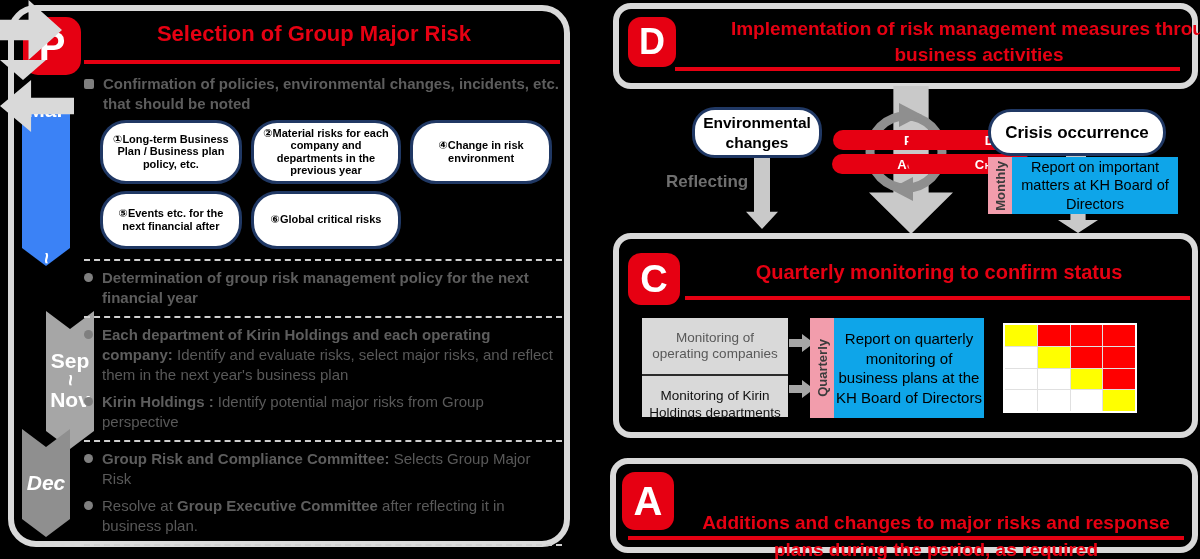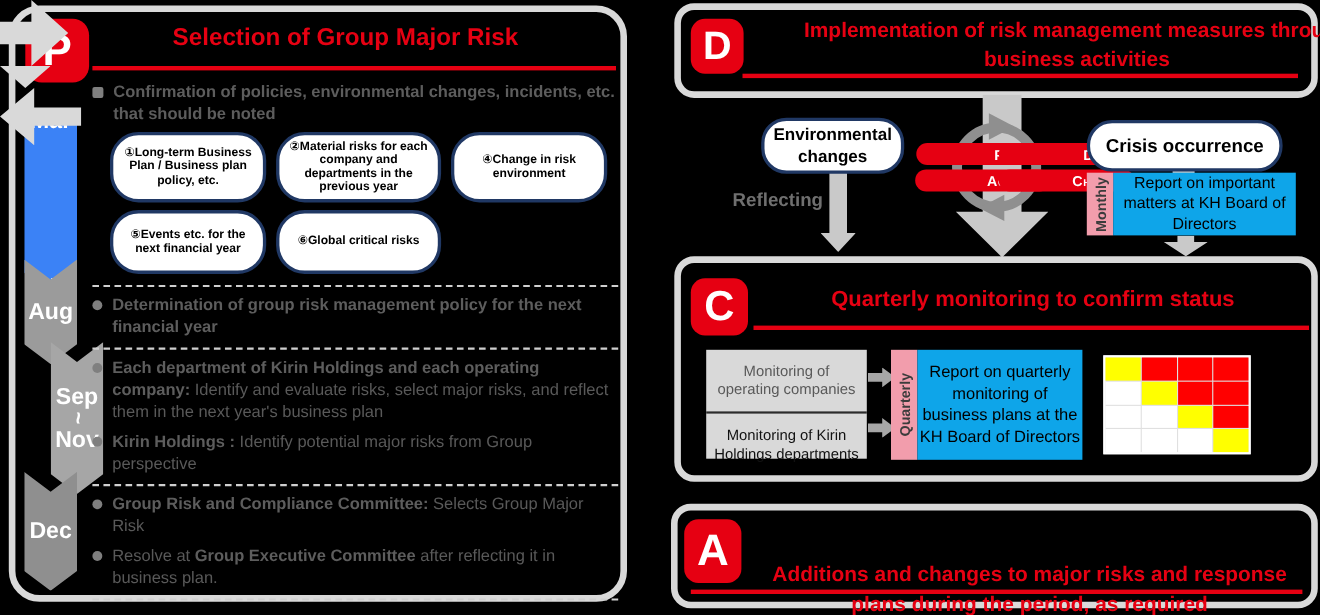--- a/index.html
+++ b/index.html
@@ -115,42 +115,39 @@
 
   <div class="gpanel" id="p-panel">
     <div class="badge" id="p-badge">P</div>
     <div class="ptitle" id="p-title">Selection of Group Major Risk</div>
     <div class="redline" id="p-line"></div>
     <div id="timeline">
         <div class="tl-seg first" style="top: 10px; height: 168px; background: #3b82f6; justify-content: space-between;">
           <span>Mar</span>
           <span class="tilde">~</span>
         </div>
-        <div class="tl-seg" style="top: 148px; height: 95px; background: rgb(155, 155, 155);">
-          <span>Aug</span>
-        </div>
         <div class="tl-seg" style="top: 223px; height: 138px; background: rgb(166, 166, 166); margin-left: 24px;">
           <span>Sep</span>
           <span class="tilde">~</span>
           <span>Nov</span>
         </div>
-        <div class="tl-seg" style="top: 341px; height: 108px; background: rgb(143, 143, 143);">
+        <div class="tl-seg" style="top: 341px; height: 108px; background: rgb(143, 143, 143); font-style: italic;">
           <span>Dec</span>
         </div>
       </div>
     <div id="plan-flow">
         <div class="bullet">
           <div class="dot square"></div>
           <p><b>Confirmation of policies, environmental changes, incidents, etc. that should be noted</b></p>
         </div>
         <div class="factor-grid">
           <div class="factor-pill">①Long-term Business Plan / Business plan policy, etc.</div>
           <div class="factor-pill">②Material risks for each company and departments in the previous year</div>
           <div class="factor-pill">④Change in risk environment</div>
-          <div class="factor-pill">⑤Events etc. for the next financial year</div>
+          <div class="factor-pill">⑤Events etc. for the next financial after</div>
           <div class="factor-pill">⑥Global critical risks</div>
         </div>
         <div class="dashed-sep"></div>
         <div class="bullet">
           <div class="dot"></div>
           <p><b>Determination of group risk management policy for the next financial year</b></p>
         </div>
         <div class="dashed-sep"></div>
         <div class="bullet">
           <div class="dot"></div>

